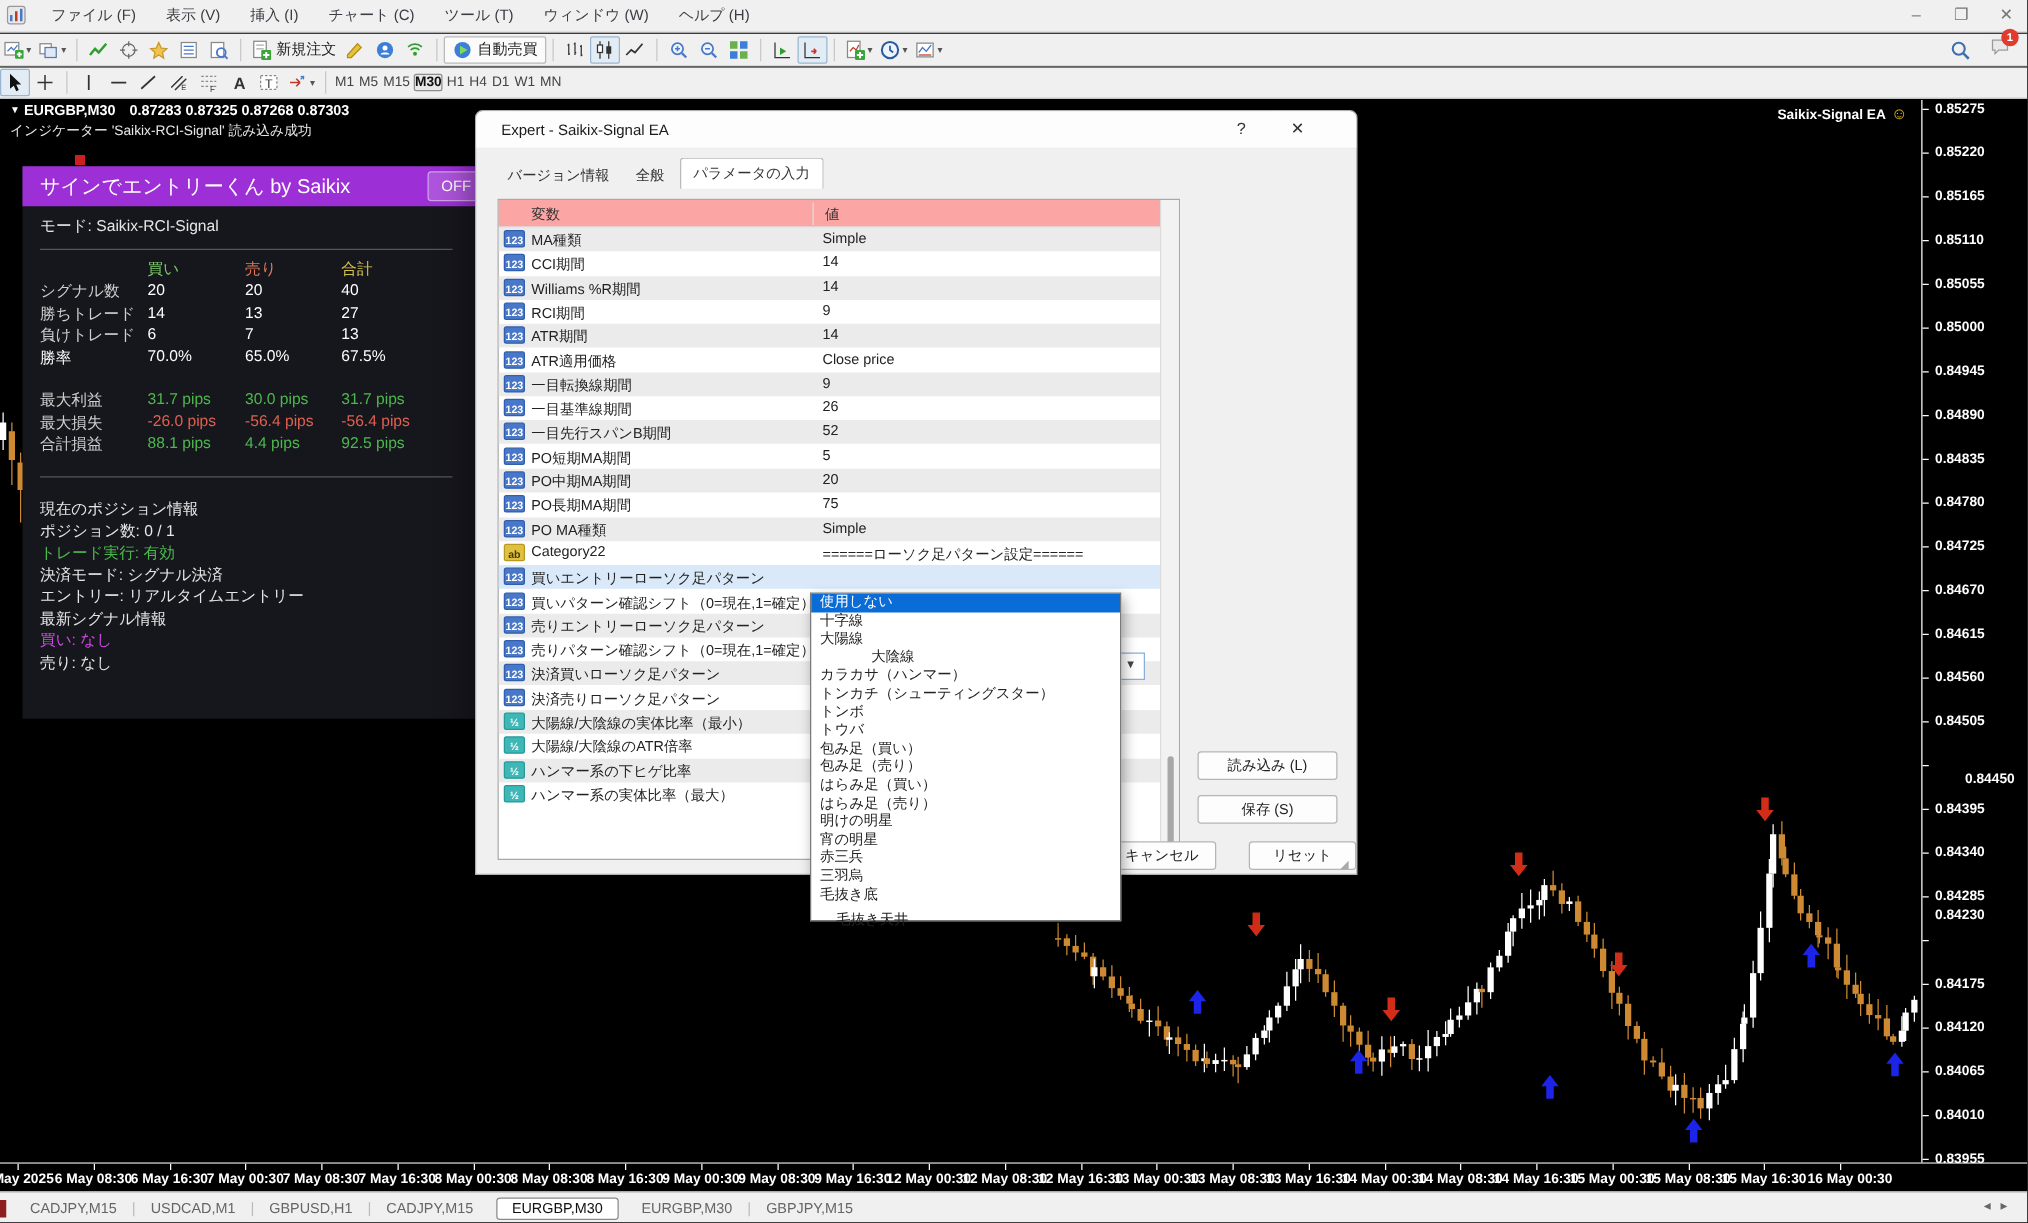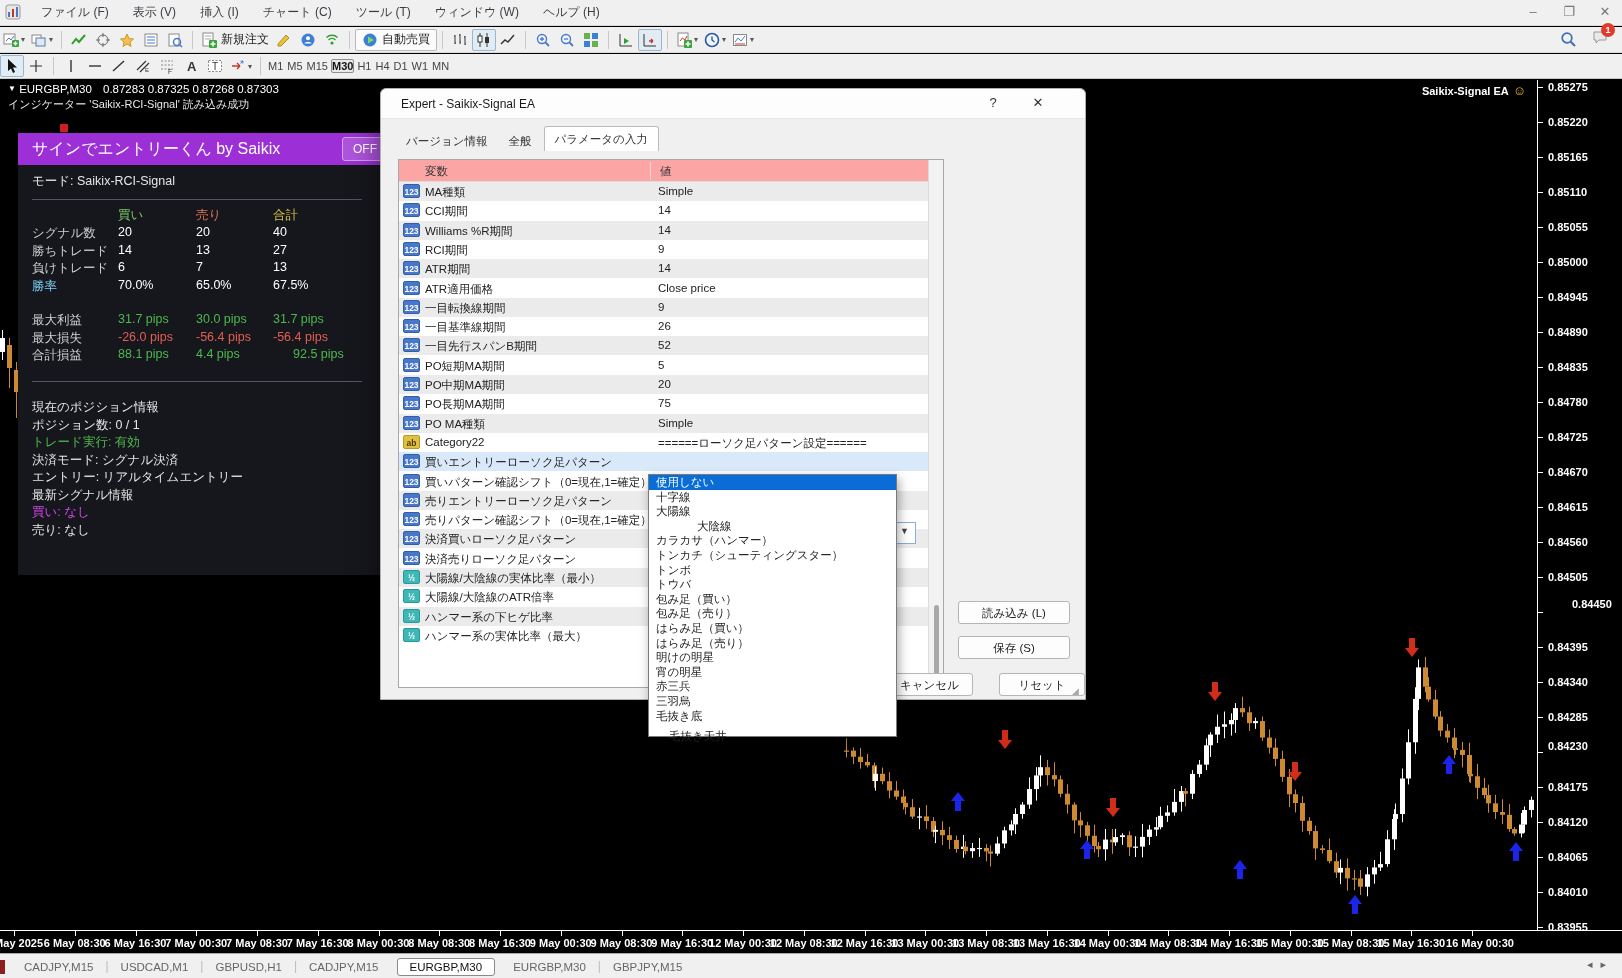--- a/index.html
+++ b/index.html
@@ -23,21 +23,21 @@
   .tb-btn.framed { border:1px solid #b9b9b9; background:#fbfbfb; padding:0 6px; }
   .tb-label { font-size:12px; color:#222; margin-left:4px; white-space:nowrap; }
   .tb-sep { width:1px; height:18px; background:#c8c8c8; margin:0 5px; }
   .tb-caret { font-size:8px; color:#555; margin-left:2px; }
   .tf-btn { font-size:11px; color:#444; width:26px; height:20px; line-height:19px; text-align:center; border:1px solid transparent; border-radius:2px; margin:0 1px; }
   .tf-btn.active { border-color:#8e8e8e; background:#e8e8e8; color:#111; font-weight:bold; }
   #tb-right { position:absolute; right:14px; top:2px; display:flex; gap:16px; align-items:center; }
   
   #chart { position:absolute; left:0; top:80px; width:1622px; height:850px; background:#000; z-index:1; }
   #candles-svg { position:absolute; left:0; top:0; z-index:1; }
-  #symbol-line { position:absolute; left:8px; top:3px; color:#fff; font-size:11.5px; font-weight:normal; z-index:3; }
+  #symbol-line { position:absolute; left:8px; top:3px; color:#fff; font-size:11.5px; font-weight:bold; z-index:3; }
   #log-line { position:absolute; left:8px; top:17px; color:#e8e8e8; font-size:11px; z-index:3; }
   #ea-label { position:absolute; right:96px; top:3px; color:#fff; font-size:11px; font-weight:bold; z-index:3; }
   #ea-label .smiley { color:#f0c419; font-size:13px; margin-left:4px; }
   #chart-vline { position:absolute; left:1537px; top:0; width:1px; height:850px; background:#fff; z-index:4; }
   #chart-hline { position:absolute; left:0; top:850px; width:1622px; height:1px; background:#fff; z-index:4; }
   .price-tick { position:absolute; left:1538px; width:5px; height:1px; background:#fff; z-index:4; }
   .price-label { position:absolute; left:1548px; color:#fff; font-size:11px; font-weight:bold; transform:translateY(-50%); z-index:4; }
   #time-axis { position:absolute; left:0; top:931px; width:1622px; height:22px; background:#000; z-index:5; }
   .time-tick { position:absolute; top:0; width:1px; height:5px; background:#fff; }
   .time-label { position:absolute; top:6px; transform:translateX(-50%); color:#fff; font-size:11px; font-weight:bold; white-space:nowrap; }
@@ -706,29 +706,29 @@
         <div class="price-label" style="top: 357px;">0.84725</div>
         <div class="price-tick" style="top: 392px;"></div>
         <div class="price-label" style="top: 392px;">0.84670</div>
         <div class="price-tick" style="top: 427px;"></div>
         <div class="price-label" style="top: 427px;">0.84615</div>
         <div class="price-tick" style="top: 462px;"></div>
         <div class="price-label" style="top: 462px;">0.84560</div>
         <div class="price-tick" style="top: 497px;"></div>
         <div class="price-label" style="top: 497px;">0.84505</div>
         <div class="price-tick" style="top: 532px;"></div>
-        <div class="price-label" style="top: 524px; padding-left: 24px;">0.84450</div>
+        <div class="price-label" style="top: 543px; padding-left: 24px;">0.84450</div>
         <div class="price-tick" style="top: 567px;"></div>
         <div class="price-label" style="top: 567px;">0.84395</div>
         <div class="price-tick" style="top: 602px;"></div>
         <div class="price-label" style="top: 602px;">0.84340</div>
         <div class="price-tick" style="top: 637px;"></div>
         <div class="price-label" style="top: 637px;">0.84285</div>
         <div class="price-tick" style="top: 672px;"></div>
-        <div class="price-label" style="top: 666px; text-align: right;">0.84230</div>
+        <div class="price-label" style="top: 652px; text-align: right;">0.84230</div>
         <div class="price-tick" style="top: 707px;"></div>
         <div class="price-label" style="top: 707px;">0.84175</div>
         <div class="price-tick" style="top: 742px;"></div>
         <div class="price-label" style="top: 742px;">0.84120</div>
         <div class="price-tick" style="top: 777px;"></div>
         <div class="price-label" style="top: 777px;">0.84065</div>
         <div class="price-tick" style="top: 812px;"></div>
         <div class="price-label" style="top: 812px;">0.84010</div>
         <div class="price-tick" style="top: 847px;"></div>
         <div class="price-label" style="top: 847px;">0.83955</div>
@@ -803,36 +803,36 @@
         <div class="pcol" style="left: 178px; top: 92px; color: rgb(255, 255, 255);">20</div>
         <div class="pcol" style="left: 255px; top: 92px; color: rgb(255, 255, 255);">40</div>
         <div class="pcol" style="left: 14px; top: 109.5px; color: rgb(207, 207, 207);">勝ちトレード</div>
         <div class="pcol" style="left: 100px; top: 109.5px; color: rgb(255, 255, 255);">14</div>
         <div class="pcol" style="left: 178px; top: 109.5px; color: rgb(255, 255, 255);">13</div>
         <div class="pcol" style="left: 255px; top: 109.5px; color: rgb(255, 255, 255);">27</div>
         <div class="pcol" style="left: 14px; top: 127px; color: rgb(207, 207, 207);">負けトレード</div>
         <div class="pcol" style="left: 100px; top: 127px; color: rgb(255, 255, 255);">6</div>
         <div class="pcol" style="left: 178px; top: 127px; color: rgb(255, 255, 255);">7</div>
         <div class="pcol" style="left: 255px; top: 127px; color: rgb(255, 255, 255);">13</div>
-        <div class="pcol" style="left: 14px; top: 144.5px; color: #7dd3fc;">勝率</div>
+        <div class="pcol" style="left: 14px; top: 144.5px; color: #ffffff;">勝率</div>
         <div class="pcol" style="left: 100px; top: 144.5px; color: rgb(255, 255, 255);">70.0%</div>
         <div class="pcol" style="left: 178px; top: 144.5px; color: rgb(255, 255, 255);">65.0%</div>
         <div class="pcol" style="left: 255px; top: 144.5px; color: rgb(255, 255, 255);">67.5%</div>
         <div class="pcol" style="left: 14px; top: 179px; color: rgb(207, 207, 207);">最大利益</div>
         <div class="pcol" style="left: 100px; top: 179px; color: rgb(77, 184, 77);">31.7 pips</div>
         <div class="pcol" style="left: 178px; top: 179px; color: rgb(77, 184, 77);">30.0 pips</div>
         <div class="pcol" style="left: 255px; top: 179px; color: rgb(77, 184, 77);">31.7 pips</div>
         <div class="pcol" style="left: 14px; top: 196.5px; color: rgb(207, 207, 207);">最大損失</div>
         <div class="pcol" style="left: 100px; top: 196.5px; color: rgb(224, 96, 80);">-26.0 pips</div>
         <div class="pcol" style="left: 178px; top: 196.5px; color: rgb(224, 96, 80);">-56.4 pips</div>
         <div class="pcol" style="left: 255px; top: 196.5px; color: rgb(224, 96, 80);">-56.4 pips</div>
         <div class="pcol" style="left: 14px; top: 214px; color: rgb(207, 207, 207);">合計損益</div>
         <div class="pcol" style="left: 100px; top: 214px; color: rgb(77, 184, 77);">88.1 pips</div>
         <div class="pcol" style="left: 178px; top: 214px; color: rgb(77, 184, 77);">4.4 pips</div>
-        <div class="pcol" style="left: 255px; top: 214px; color: rgb(77, 184, 77); margin-left: 20px;">92.5 pips</div>
+        <div class="pcol" style="left: 255px; top: 214px; color: rgb(77, 184, 77);">92.5 pips</div>
       </div>
     <div class="panel-hr" style="top:248px;"></div>
     <div id="panel-pos">
         <div class="panel-line" style="top: 266px; color: rgb(230, 230, 230);">現在のポジション情報</div>
         <div class="panel-line" style="top: 283.5px; color: rgb(230, 230, 230);">ポジション数: 0 / 1</div>
         <div class="panel-line" style="top: 301px; color: rgb(77, 184, 77);">トレード実行: 有効</div>
         <div class="panel-line" style="top: 318.5px; color: rgb(230, 230, 230);">決済モード: シグナル決済</div>
         <div class="panel-line" style="top: 336px; color: rgb(230, 230, 230);">エントリー: リアルタイムエントリー</div>
         <div class="panel-line" style="top: 353.5px; color: rgb(230, 230, 230);">最新シグナル情報</div>
         <div class="panel-line" style="top: 371px; color: #d946ef;">買い: なし</div>

